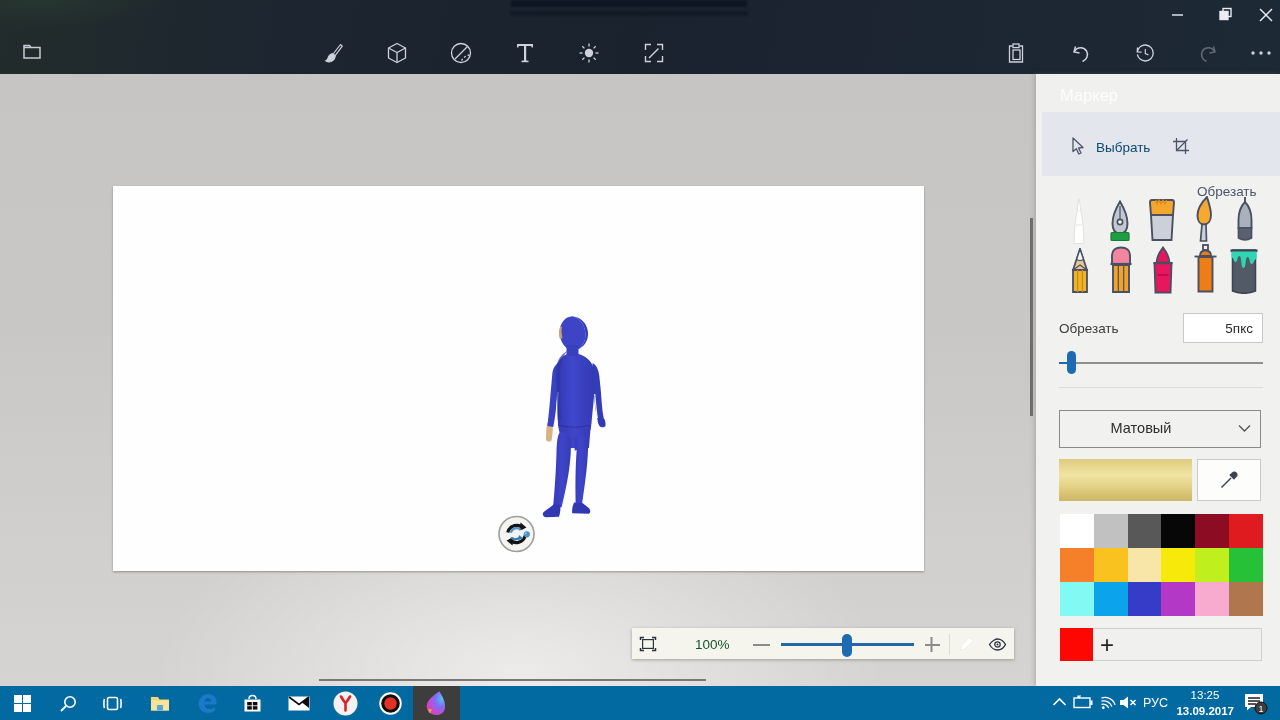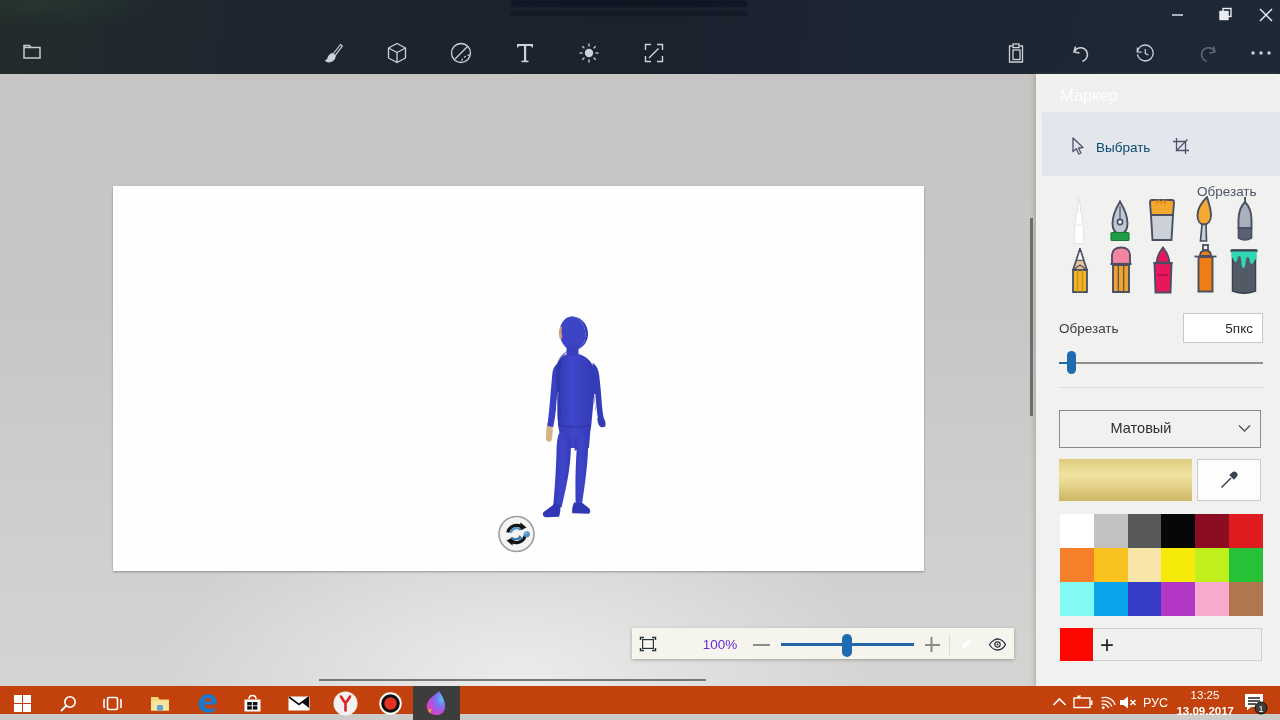--- a/index.html
+++ b/index.html
@@ -228,21 +228,21 @@
 <div class="abs" style="left:632px;top:628px;width:382px;height:31px;background:#f6f5ed;box-shadow:0 1px 3px rgba(100,100,98,.5);"></div>
 <svg class="abs" style="left:639px;top:636px;" width="18" height="16" viewBox="0 0 18 16">
   <g stroke="#2b3240" stroke-width="1.5" fill="none">
     <path d="M1.5 4 V1.5 H5"></path>
       <path d="M13 1.5 H16.5 V4"></path>
     <path d="M16.5 12 V14.5 H13"></path>
       <path d="M5 14.5 H1.5 V12"></path>
     <rect x="3.6" y="3.6" width="10.8" height="8.8" stroke-width="1.2"></rect>
   </g>
 </svg>
-<div class="abs" style="left:695px;top:637px;width:50px;height:16px;font-size:13.5px;color:#6d28d9;text-align:center;">100%</div>
+<div class="abs" style="left:695px;top:637px;width:50px;height:16px;font-size:13.5px;color:#14532d;text-align:left;">100%</div>
 <div class="abs" style="left:753px;top:643.5px;width:17px;height:2px;background:#8b8b89;"></div>
 <div class="abs" style="left:781px;top:643px;width:133px;height:2.6px;background:#2268a8;"></div>
 <div class="abs" style="left:842px;top:634px;width:10px;height:23px;border-radius:5px;background:#1d6bb0;"></div>
 <div class="abs" style="left:925px;top:643.5px;width:15px;height:2px;background:#8b8b89;"></div>
 <div class="abs" style="left:932px;top:637px;width:2px;height:15px;background:#8b8b89;margin-left:-1px;transform:translateX(-0.5px);"></div>
 <div class="abs" style="left:949px;top:634px;width:1px;height:21px;background:#dddcd4;"></div>
 
 <svg class="abs" style="left:957px;top:636px;" width="18" height="17" viewBox="0 0 18 17" opacity="0.9">
   <g fill="#ffffff" stroke="#eceadf" stroke-width="0.8">
     <path d="M3 14 L4.5 9.5 L12.5 1.5 L16 5 L8 13 Z"></path>
@@ -387,21 +387,21 @@
     <div style="background:#363bc8"></div>
     <div style="background:#b438c6"></div>
     <div style="background:#f9aacf"></div>
     <div style="background:#b0764d"></div>
 </div>
 
 <div class="abs" style="left:1060px;top:628px;width:202px;height:33px;background:#f0f0ee;border:1px solid #cfcfcd;"></div>
 <div class="abs" style="left:1060px;top:628px;width:33px;height:33px;background:#fe0602;"></div>
 <div class="abs" style="left:1100px;top:631px;font-size:24px;color:#222;font-weight:400;">+</div>
 
-<div class="abs" id="taskbar" style="left:0;top:686px;width:1280px;height:28px;background:#c2410c;">
+<div class="abs" id="taskbar" style="left:0;top:686px;width:1280px;height:34px;background:#0369a1;">
 
   <div class="abs" style="left:413px;top:0;width:47px;height:34px;background:#3d3d3d;"></div>
 
   <svg class="abs" style="left:14px;top:9px;" width="17" height="17" viewBox="0 0 17 17">
     <g fill="#fff">
       <rect x="0" y="0" width="8" height="8"></rect>
         <rect x="9" y="0" width="8" height="8"></rect>
       <rect x="0" y="9" width="8" height="8"></rect>
         <rect x="9" y="9" width="8" height="8"></rect>
     </g>

